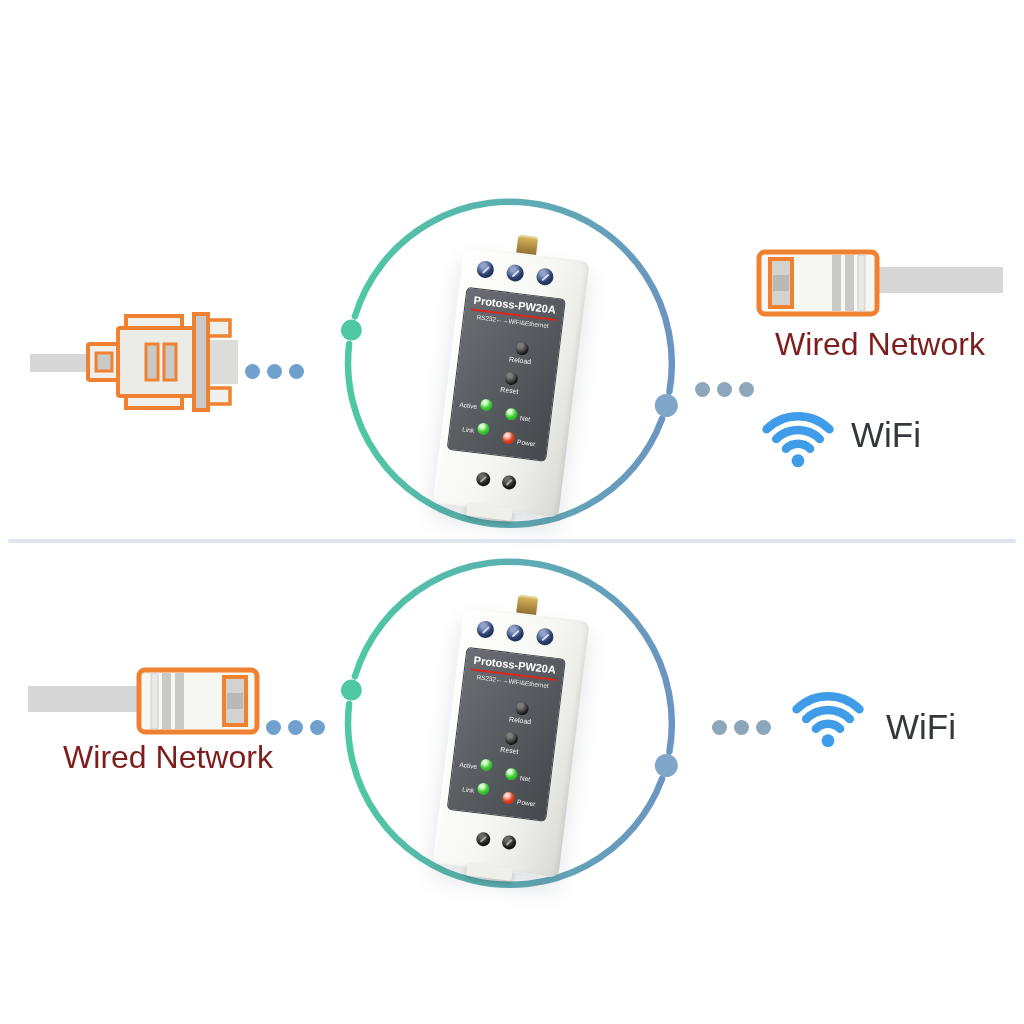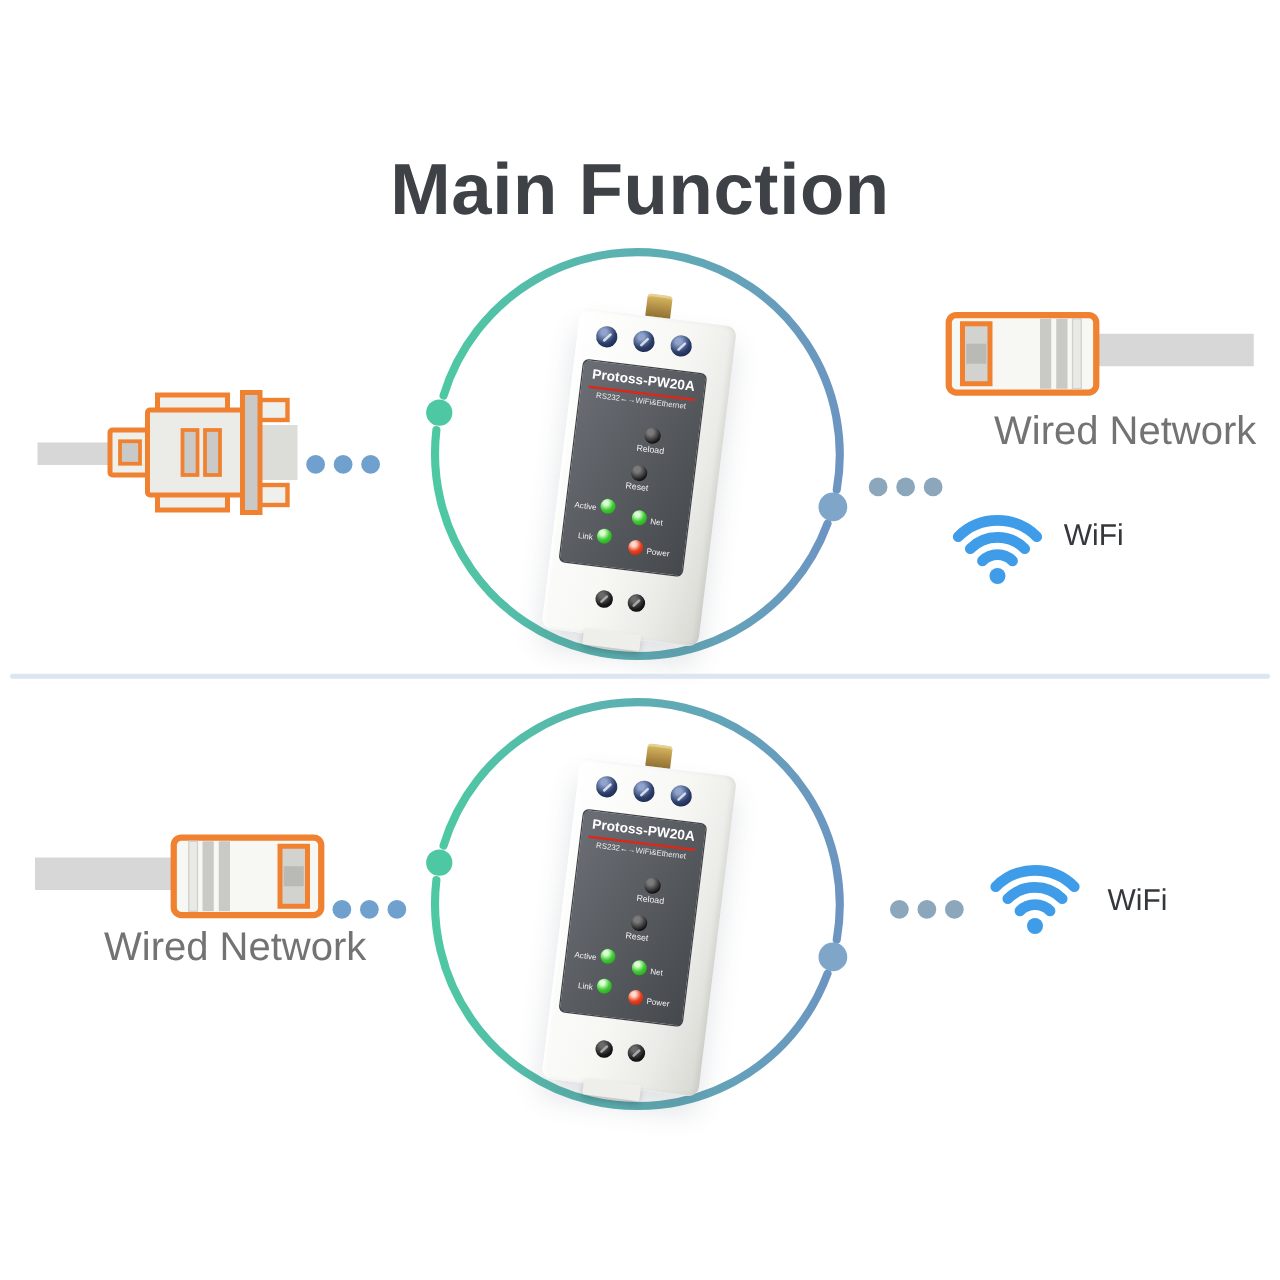--- a/index.html
+++ b/index.html
@@ -4,22 +4,22 @@
 <style>
   html,body{margin:0;padding:0;background:#fff;}
   .canvas{position:relative;width:1024px;height:1024px;background:#ffffff;overflow:hidden;
           font-family:"Liberation Sans",sans-serif;}
 
   
   .title{position:absolute;left:0;right:0;top:118px;margin:0;text-align:center;
          font-size:58px;font-weight:bold;color:#3E4247;letter-spacing:0.5px;}
 
   
-  .big-label{position:absolute;color:#737373;font-size:32px;line-height:1.1;text-align:right;}
-  .wifi-text{position:absolute;color:#34383C;font-size:24px;line-height:1;text-align:center;}
+  .big-label{position:absolute;color:#7f1d1d;font-size:32px;line-height:1.1;text-align:center;}
+  .wifi-text{position:absolute;color:#34383C;font-size:35px;line-height:1;text-align:center;}
 
   
   .dots{position:absolute;display:flex;gap:7px;}
   .dot{width:15px;height:15px;border-radius:50%;}
   .dots.blue .dot{background:#6FA0CE;}
   .dots.gray .dot{background:#8CA7BC;}
 
   
   .divider{position:absolute;left:8px;top:539px;width:1008px;height:4px;background:#DDE5EF;border-radius:2px;}
 
@@ -73,21 +73,20 @@
   .lbl-link{left:3px;top:137px;width:21px;text-align:right;}
   .lbl-power{left:68px;top:143px;}
 
   svg.icon{position:absolute;overflow:visible;}
 </style>
 </head>
 <body>
 
 <div class="canvas">
 
-  <h1 class="title">Main Function</h1>
 
   <svg class="ring" style="left:340px;top:193px" width="340" height="340" viewBox="0 0 340 340">
     <defs>
       <linearGradient id="rg1" x1="0" y1="0" x2="1" y2="0">
         <stop offset="0" stop-color="#4EC8A3"></stop>
           <stop offset="1" stop-color="#6C95C1"></stop>
       </linearGradient>
     </defs>
     <path d="M 14.9 123.4 A 162 162 0 0 1 329.4 198.7" fill="none" stroke="url(#rg1)" stroke-width="6.5" stroke-linecap="round"></path>
     <path d="M 9.1 151.1 A 162 162 0 0 0 322.0 225.9" fill="none" stroke="url(#rg1)" stroke-width="6.5" stroke-linecap="round"></path>

